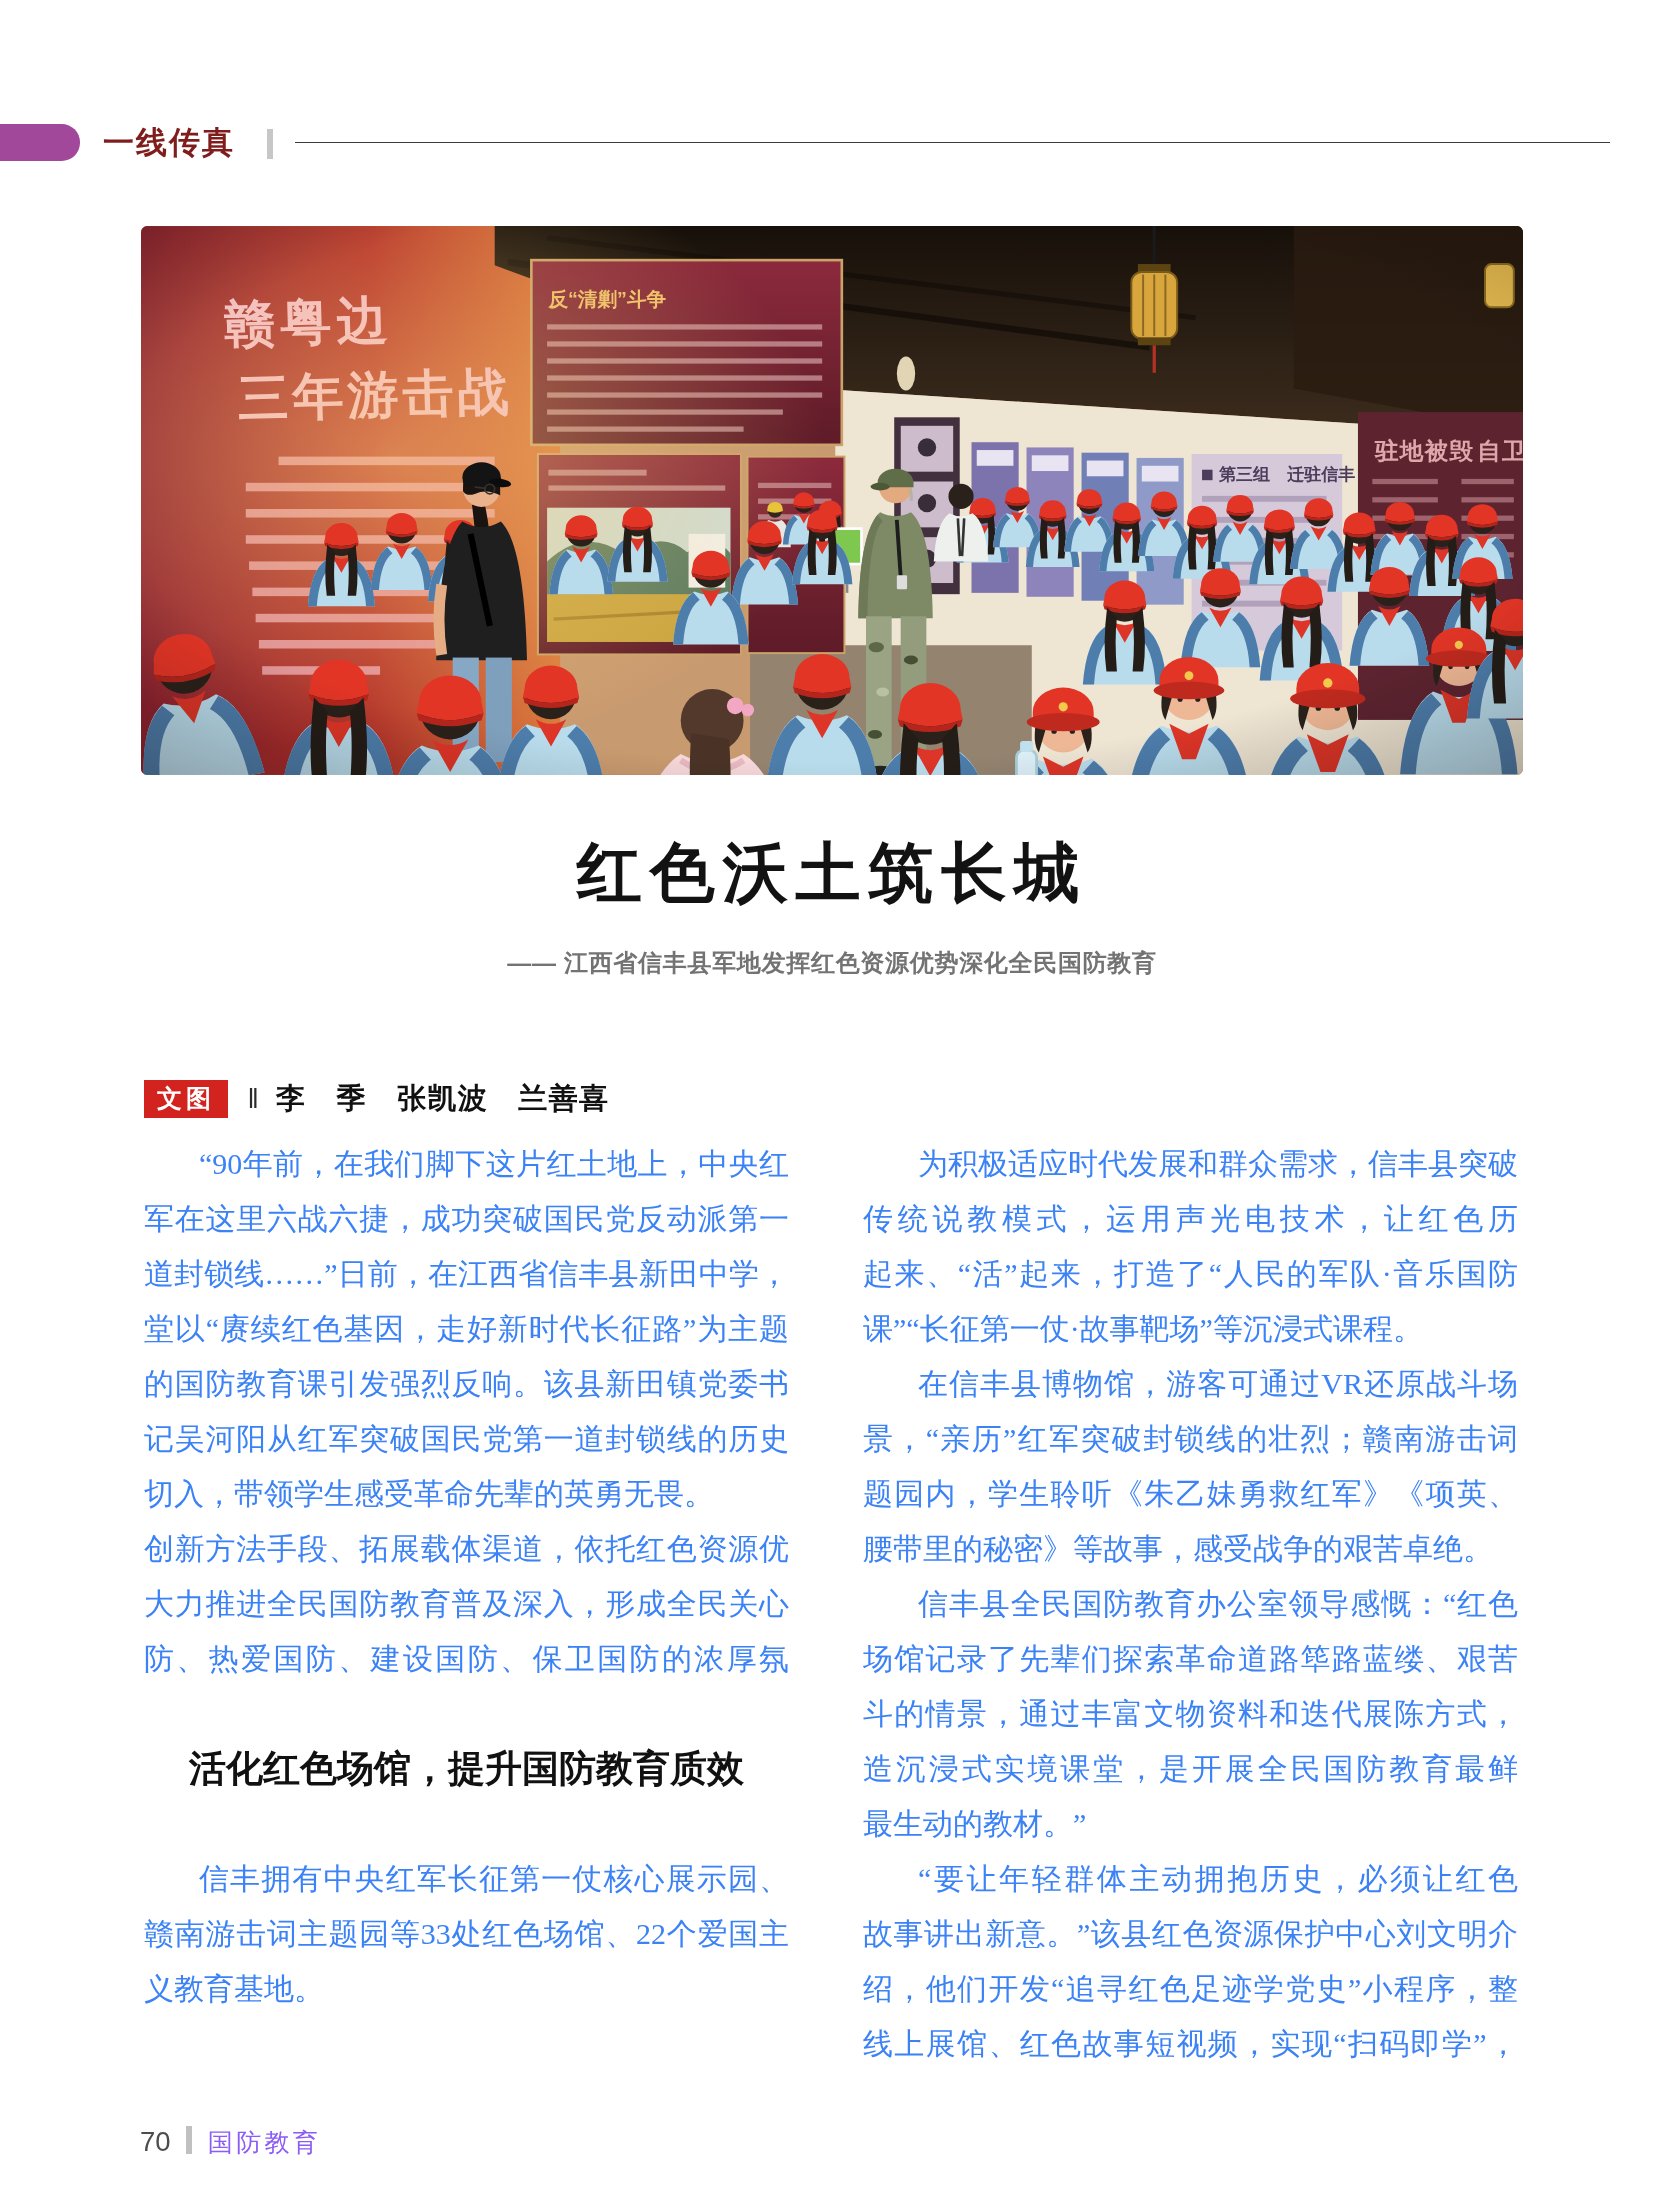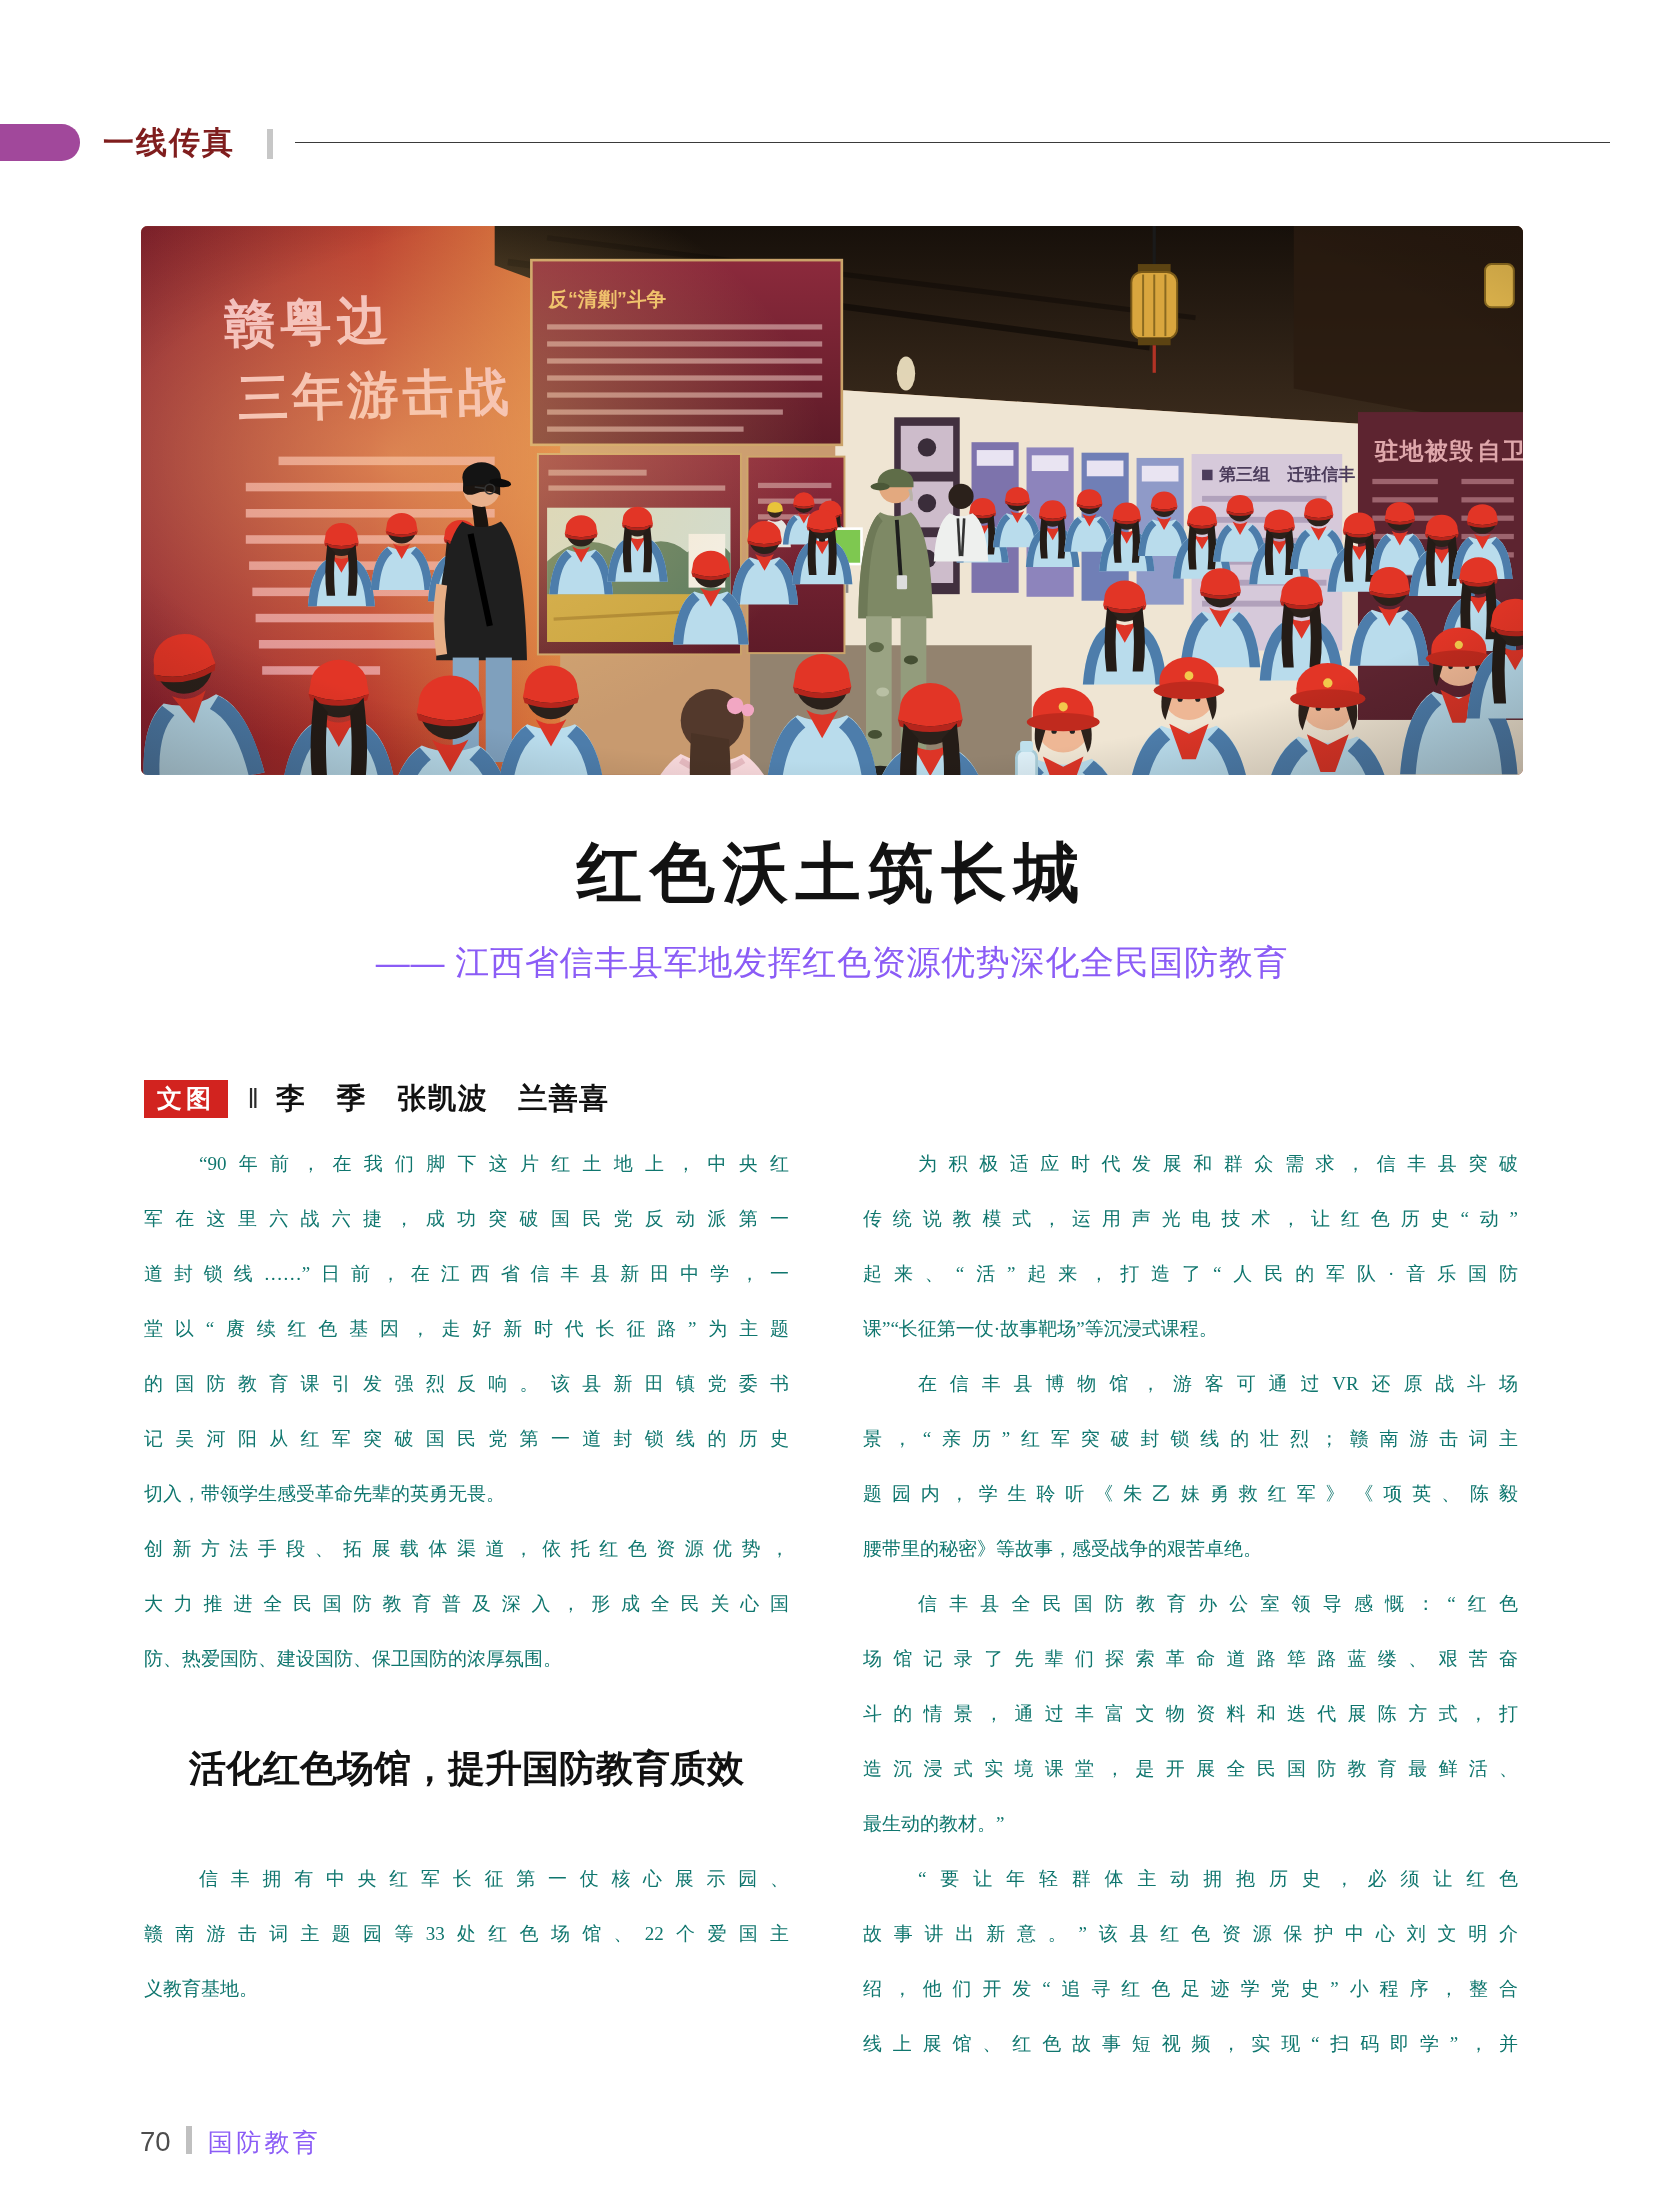--- a/index.html
+++ b/index.html
@@ -14,33 +14,33 @@
   .hdr-rule{position:absolute;left:295px;top:142px;width:1315px;height:1.3px;background:#3a3a3a;}
   
   .photo{position:absolute;left:141px;top:226px;width:1382px;height:549px;border-radius:6.5px;
          overflow:hidden;background:#7a2030;}
   .photo svg{display:block;}
   .svgt{font-family:"Liberation Sans","DejaVu Sans",sans-serif;font-weight:700;}
   
   .title{position:absolute;left:141px;top:827px;width:1382px;height:92px;line-height:92px;
          text-align:center;font-size:65px;font-weight:700;color:#121212;letter-spacing:7.9px;}
   .subtitle{position:absolute;left:141px;top:933px;width:1382px;height:59px;line-height:59px;
-            text-align:center;font-size:34px;font-weight:400;color:#8b5cf6;letter-spacing:0.7px;}
+            text-align:center;font-size:24px;font-weight:700;color:#737373;letter-spacing:0.7px;}
   
   .byline{position:absolute;left:144px;top:1079px;height:39px;display:flex;align-items:center;}
   .credit-box{width:84px;height:38px;background:#d2231f;color:#ffffff;font-size:25px;
               font-weight:700;display:flex;align-items:center;justify-content:center;
               letter-spacing:3.9px;}
   .byline-sep{margin:0 17px 0 19.6px;font-size:27.5px;color:#2b2b2b;font-weight:400;}
   .byline-names{font-size:29px;font-weight:700;color:#111;letter-spacing:1.3px;}
   
   .col{position:absolute;top:1136px;}
   .col-left{left:144px;width:645px;}
   .col-right{left:863px;width:655px;}
-  .col .ln{height:55px;line-height:55px;font-size:19px;color:#0f766e;
+  .col .ln{height:55px;line-height:55px;font-size:30px;color:#3b82f6;
            font-family:"Liberation Serif","DejaVu Serif",serif;
            text-align:justify;text-align-last:justify;text-justify:inter-character;overflow:hidden;}
   .col .ln.end{text-align-last:left;}
   .col .ln.ind{text-indent:55px;}
   .col .hd{height:55px;line-height:55px;font-size:37px;font-weight:700;color:#111;
            text-align:center;font-family:"Liberation Sans","DejaVu Sans",sans-serif;}
   .col .bk{height:55px;}
   
   .footer{position:absolute;left:140px;top:2126px;height:34px;display:flex;align-items:flex-start;}
   .pageno{font-size:27.5px;color:#4d4d4d;}

